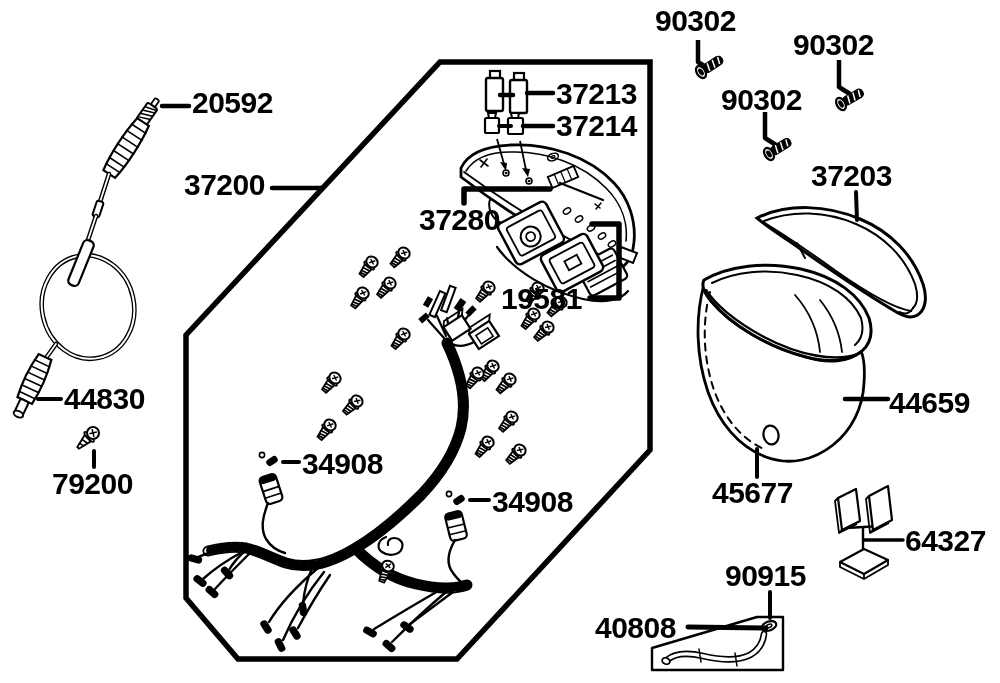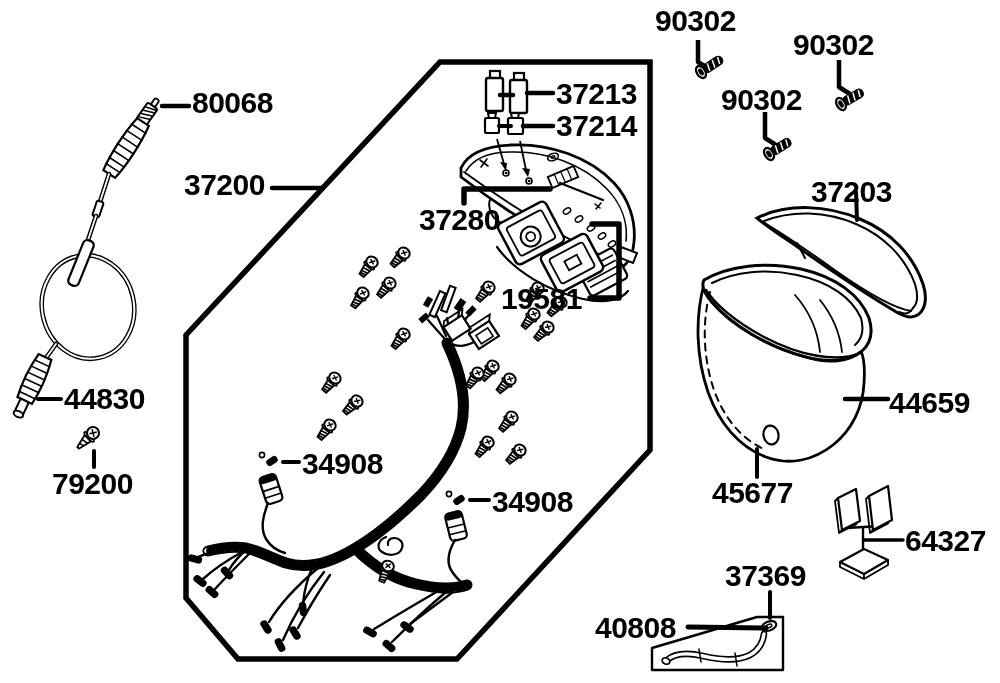--- a/index.html
+++ b/index.html
@@ -382,33 +382,33 @@
     <path d="M592,224 L619,224 L619,298 L590,298" stroke-width="5.5"></path>
     <line x1="856" y1="192" x2="857" y2="220" stroke-width="4"></line>
     <line x1="845" y1="399" x2="888" y2="399" stroke-width="4.5"></line>
     <line x1="757" y1="449" x2="757" y2="477" stroke-width="4"></line>
     <line x1="864" y1="540" x2="903" y2="540" stroke-width="3.5"></line>
     <line x1="770" y1="592" x2="770" y2="618" stroke-width="4"></line>
     <line x1="688" y1="627" x2="766" y2="628" stroke-width="5"></line>
   </g>
 </svg>
 
-<div class="plabel" style="left:192px;top:88px">80068</div>
+<div class="plabel" style="left:192px;top:88px">20592</div>
 <div class="plabel" style="left:184px;top:170px">37200</div>
 <div class="plabel" style="left:64px;top:384px">44830</div>
 <div class="plabel" style="left:52px;top:469px">79200</div>
 <div class="plabel" style="left:302px;top:449px">34908</div>
 <div class="plabel" style="left:492px;top:487px">34908</div>
 <div class="plabel" style="left:556px;top:79px">37213</div>
 <div class="plabel" style="left:556px;top:111px">37214</div>
 <div class="plabel" style="left:419px;top:205px">37280</div>
 <div class="plabel" style="left:501px;top:284px">19581</div>
 <div class="plabel" style="left:655px;top:6px">90302</div>
 <div class="plabel" style="left:793px;top:30px">90302</div>
 <div class="plabel" style="left:721px;top:85px">90302</div>
-<div class="plabel" style="left:811px;top:177px">37203</div>
+<div class="plabel" style="left:811px;top:161px">37203</div>
 <div class="plabel" style="left:889px;top:388px">44659</div>
 <div class="plabel" style="left:712px;top:478px">45677</div>
 <div class="plabel" style="left:905px;top:526px">64327</div>
-<div class="plabel" style="left:725px;top:561px">37369</div>
+<div class="plabel" style="left:725px;top:561px">90915</div>
 <div class="plabel" style="left:595px;top:613px">40808</div>
 
 </div>
 
 </body></html>

